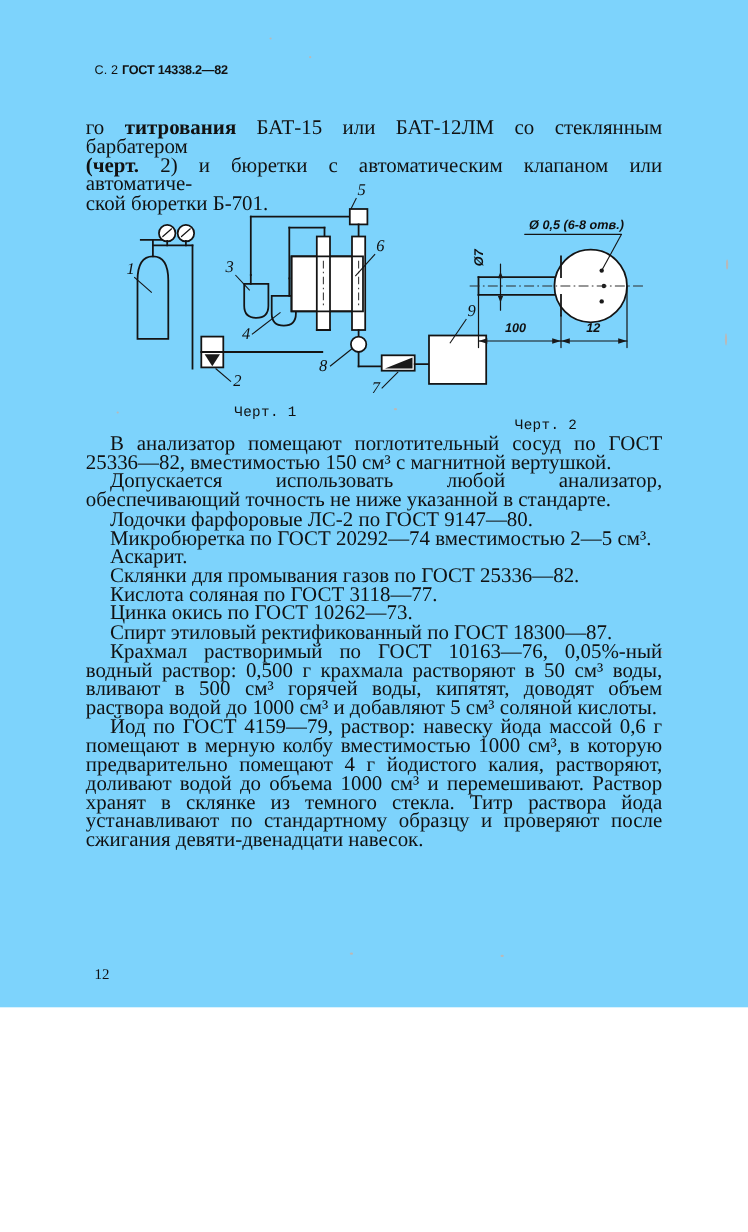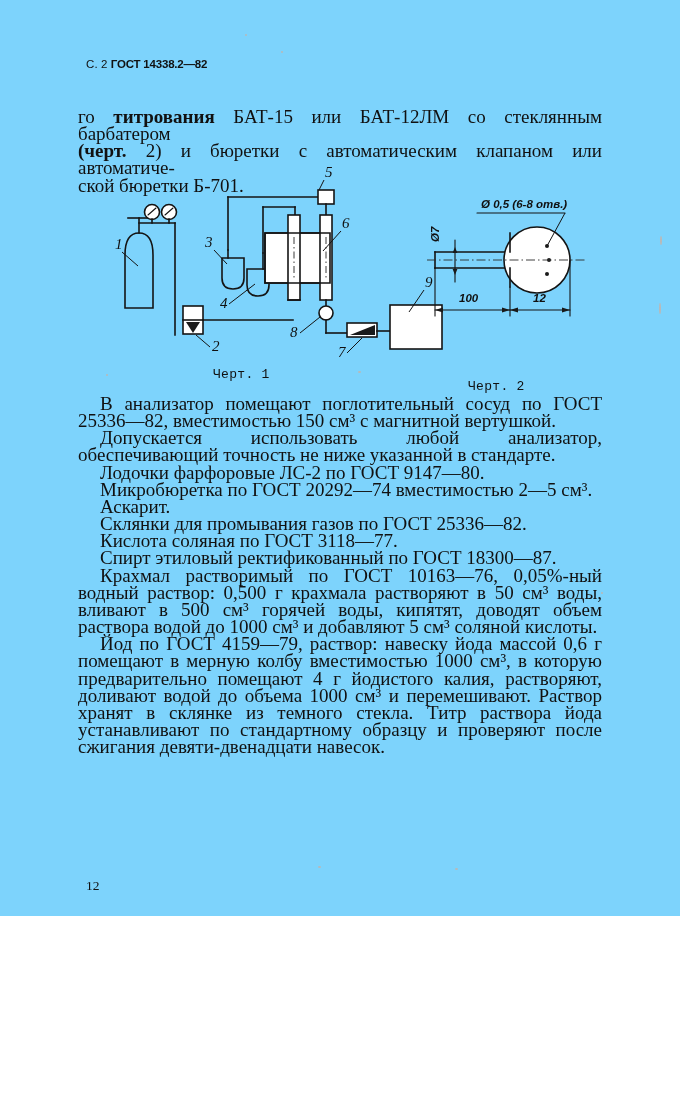--- a/index.html
+++ b/index.html
@@ -304,20 +304,21 @@
   </div>
 
   <div class="textblock" id="main-block">
     <p class="ind">В анализатор помещают поглотительный сосуд по ГОСТ 25336—82, вместимостью 150 см³ с магнитной вертушкой.</p>
     <p class="ind">Допускается использовать любой анализатор, обеспечивающий точность не ниже указанной в стандарте.</p>
     <p class="ind">Лодочки фарфоровые ЛС-2 по ГОСТ 9147—80.</p>
     <p class="ind">Микробюретка по ГОСТ 20292—74 вместимостью 2—5 см³.</p>
     <p class="ind">Аскарит.</p>
     <p class="ind">Склянки для промывания газов по ГОСТ 25336—82.</p>
     <p class="ind">Кислота соляная по ГОСТ 3118—77.</p>
+    <p class="ind">Цинка окись по ГОСТ 10262—73.</p>
     <p class="ind">Спирт этиловый ректификованный по ГОСТ 18300—87.</p>
     <p class="ind">Крахмал растворимый по ГОСТ 10163—76, 0,05%-ный водный раствор: 0,500 г крахмала растворяют в 50 см³ воды, вливают в 500 см³ горячей воды, кипятят, доводят объем раствора водой до 1000 см³ и добавляют 5 см³ соляной кислоты.</p>
     <p class="ind">Йод по ГОСТ 4159—79, раствор: навеску йода массой 0,6 г помещают в мерную колбу вместимостью 1000 см³, в которую предварительно помещают 4 г йодистого калия, растворяют, доливают водой до объема 1000 см³ и перемешивают. Раствор хранят в склянке из темного стекла. Титр раствора йода устанавливают по стандартному образцу и проверяют после сжигания девяти-двенадцати навесок.</p>
   </div>
 
   <div class="folio">12</div>
 
 </div>
 
 </body></html>

